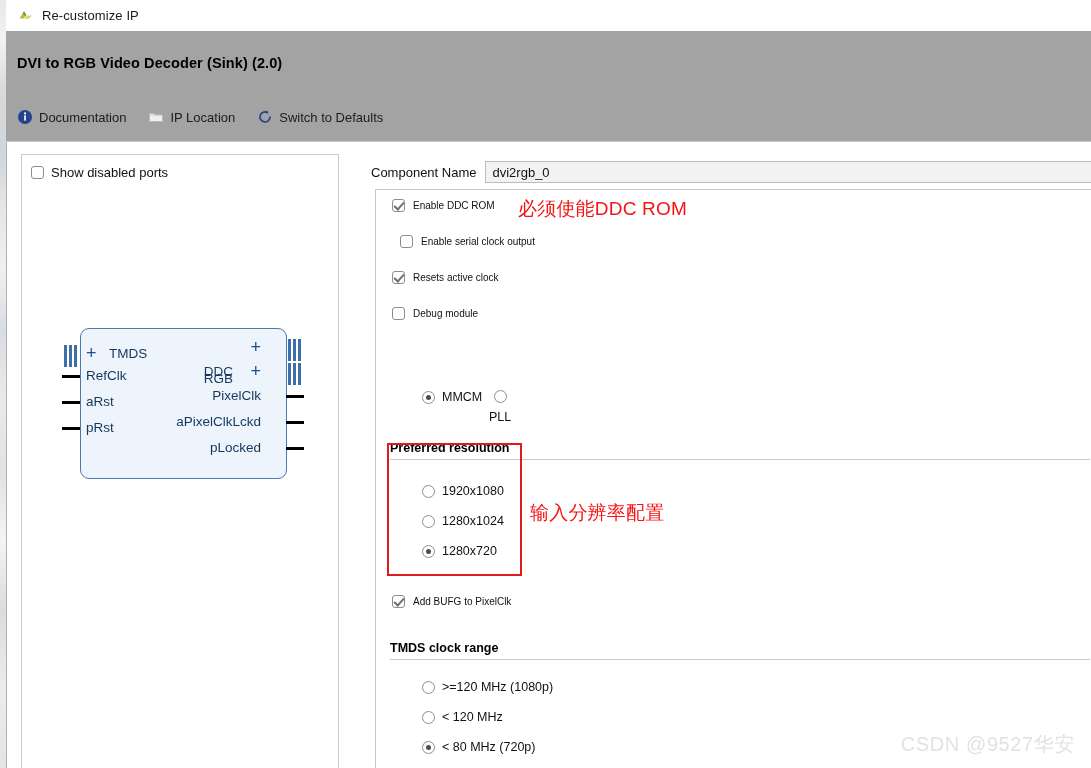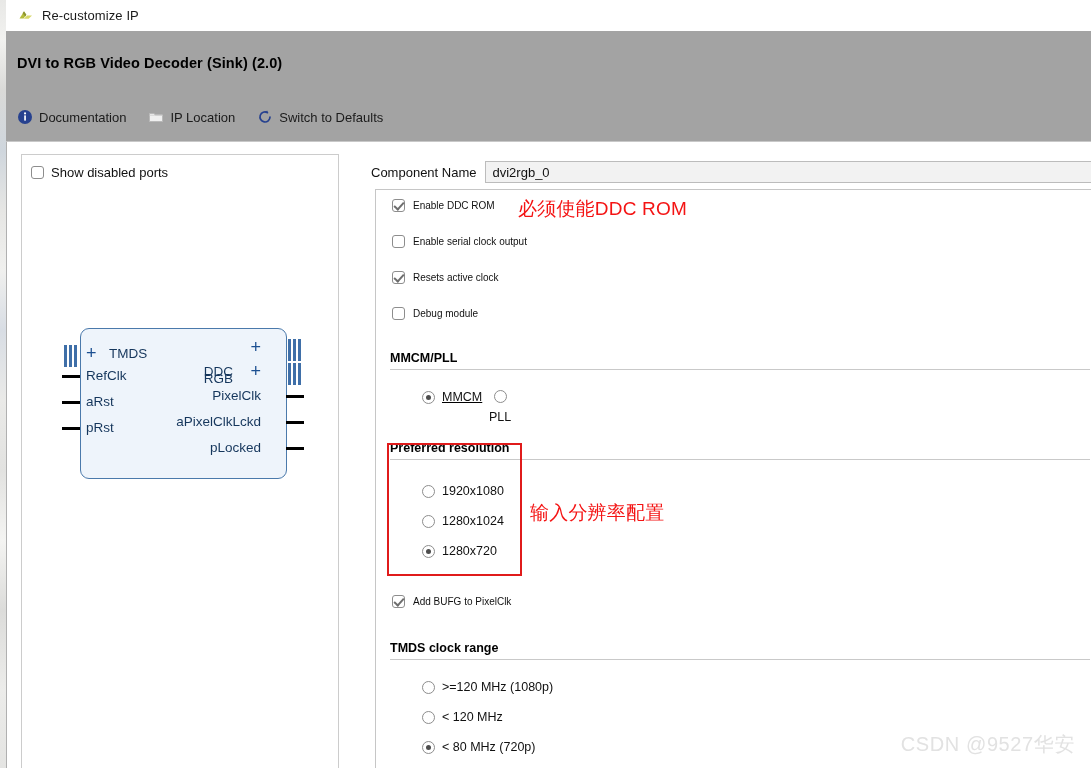--- a/index.html
+++ b/index.html
@@ -401,41 +401,37 @@
     <span class="comp-input">dvi2rgb_0</span>
   </div>
 
   <div class="config-area">
 
     <div class="opt-row" style="top:9px;">
       <span class="chk checked"></span>
       <span class="opt-label">Enable DDC ROM</span>
     </div>
 
-    <div class="opt-row" style="top:45px;">
+    <div class="opt-row" style="top:45px;margin-left:8px;">
       <span class="chk"></span>
       <span class="opt-label">Enable serial clock output</span>
     </div>
 
     <div class="opt-row" style="top:81px;">
       <span class="chk checked"></span>
       <span class="opt-label">Resets active clock</span>
     </div>
 
     <div class="opt-row" style="top:117px;">
       <span class="chk"></span>
       <span class="opt-label">Debug module</span>
     </div>
 
-    <div class="section-head" style="top:160px;">
-      <div class="section-title">MMCM/PLL</div>
-      <div class="section-rule"></div>
-    </div>
-
-    <div class="radio-row" style="left:46px; top:200px;text-decoration:underline;">
+
+    <div class="radio-row" style="left:46px; top:200px;">
       <span class="radio sel"></span>
       <span class="radio-label">MMCM</span>
     </div>
     <div class="radio-row" style="left:113px; top:200px;flex-direction:column;">
       <span class="radio"></span>
       <span class="radio-label">PLL</span>
     </div>
 
     <div class="section-head" style="top:250px;">
       <div class="section-title">Preferred resolution</div>

